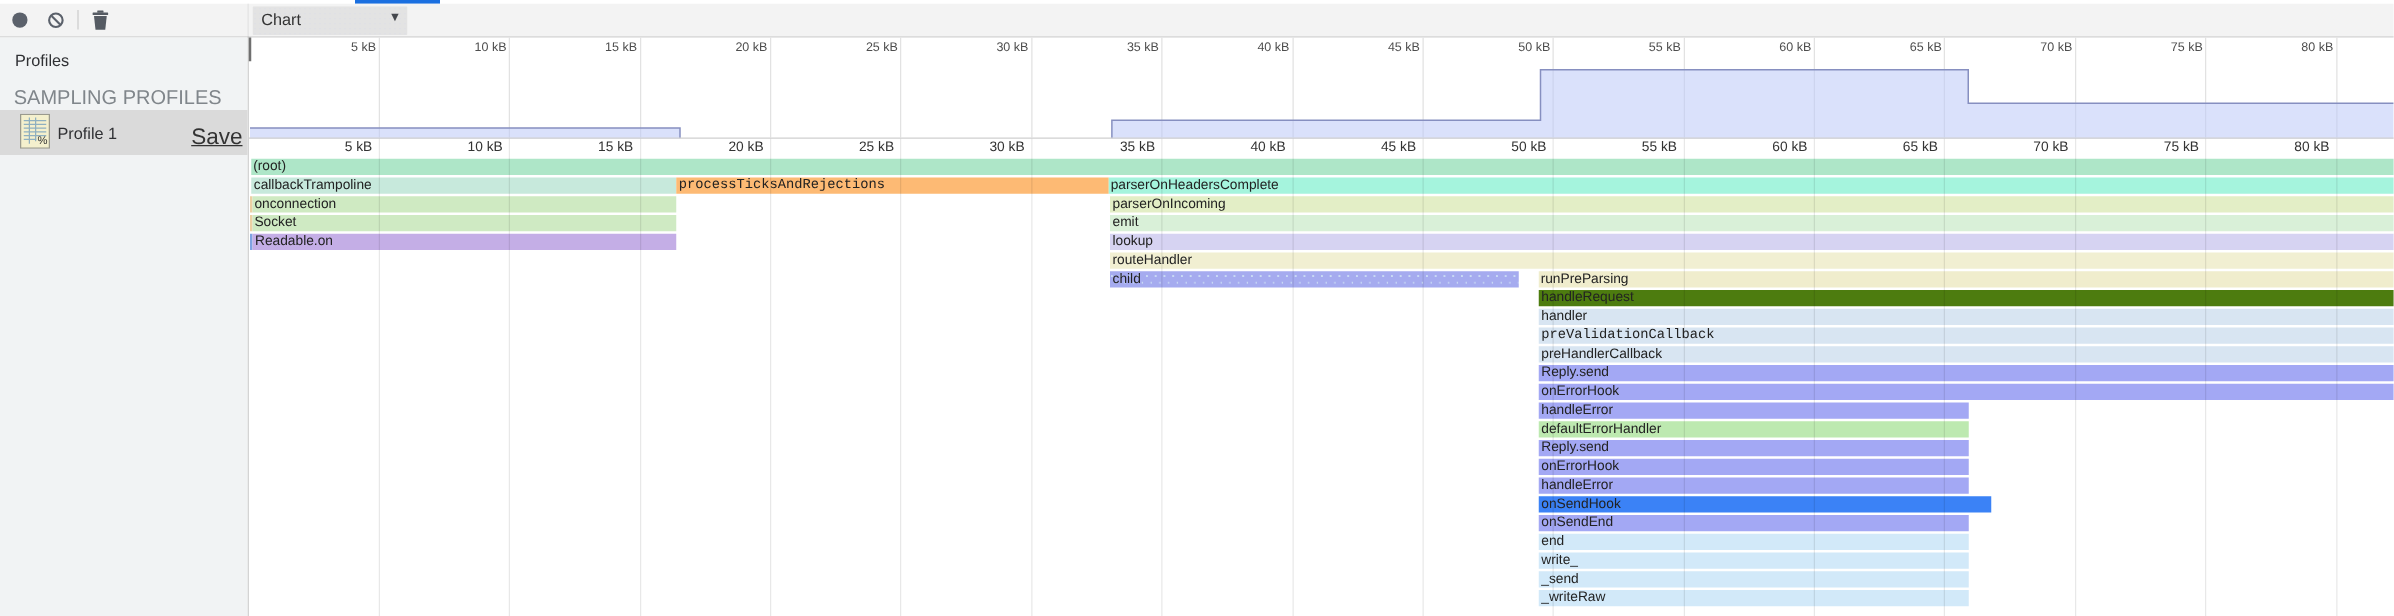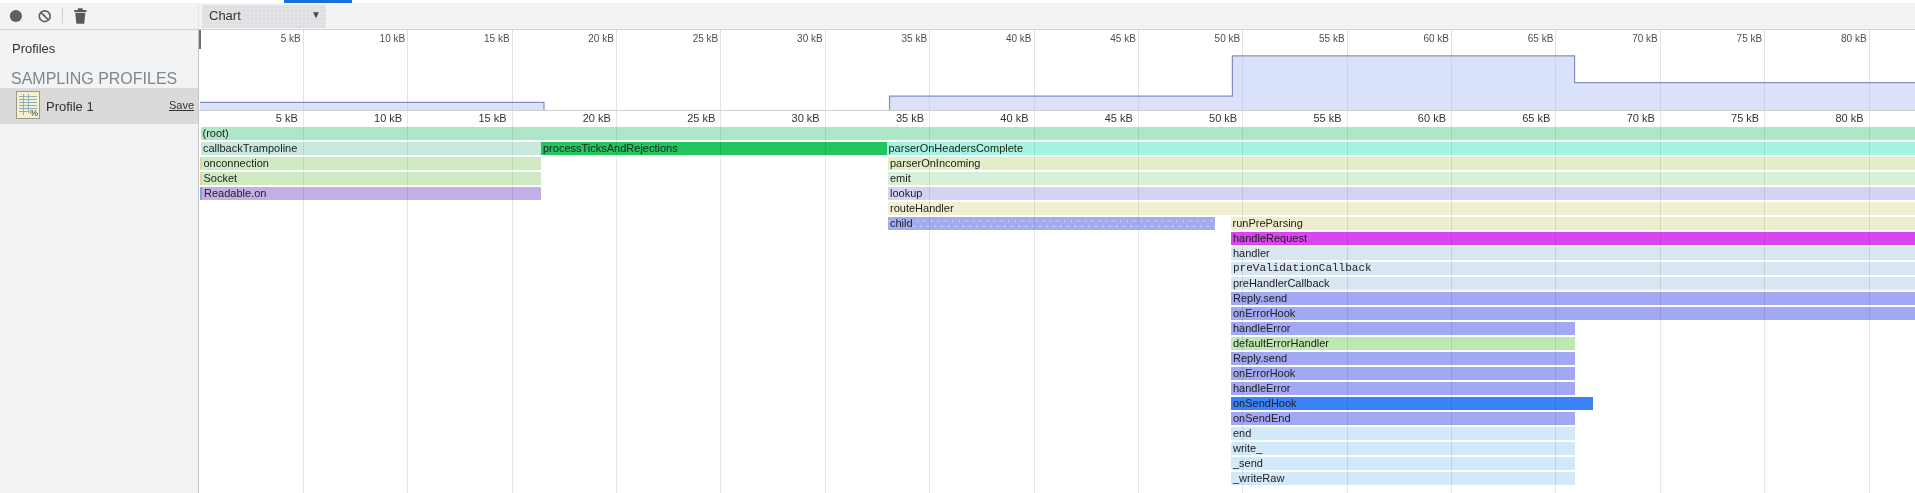--- a/index.html
+++ b/index.html
@@ -46,21 +46,21 @@
 <line x1="3" y1="11.5" x2="21" y2="11.5"></line>
         <line x1="3" y1="14.5" x2="21" y2="14.5"></line>
 <line x1="3" y1="17.5" x2="21" y2="17.5"></line>
         <line x1="3" y1="20.5" x2="13" y2="20.5"></line>
 <line x1="7.5" y1="3" x2="7.5" y2="24"></line>
         <line x1="12.5" y1="3" x2="12.5" y2="22"></line>
 </g>
 <text x="14" y="24.5" font-size="9" fill="#333" font-family="Liberation Sans">%</text>
 </svg>
 <div class="abs" style="left:46px;top:99px;font-size:13px;color:#303134;z-index:3;">Profile 1</div>
-<div class="abs" style="right:1721px;top:99px;font-size:11px;color:#333;text-decoration:underline;z-index:3;">Save</div>
+<div class="abs" style="right:1721px;top:99px;font-size:18px;color:#333;text-decoration:underline;z-index:3;">Save</div>
 <div class="glo" style="left:302.8px;top:30px;height:80px;"></div>
 <div class="glo" style="left:407.2px;top:30px;height:80px;"></div>
 <div class="glo" style="left:511.6px;top:30px;height:80px;"></div>
 <div class="glo" style="left:615.9px;top:30px;height:80px;"></div>
 <div class="glo" style="left:720.3px;top:30px;height:80px;"></div>
 <div class="glo" style="left:824.7px;top:30px;height:80px;"></div>
 <div class="glo" style="left:929.1px;top:30px;height:80px;"></div>
 <div class="glo" style="left:1033.5px;top:30px;height:80px;"></div>
 <div class="glo" style="left:1137.9px;top:30px;height:80px;"></div>
 <div class="glo" style="left:1242.2px;top:30px;height:80px;"></div>
@@ -105,35 +105,35 @@
 <div class="rlab" style="left:1062.9px;top:111.5px;font-size:11px;color:#333;">45&nbsp;kB</div>
 <div class="rlab" style="left:1167.2px;top:111.5px;font-size:11px;color:#333;">50&nbsp;kB</div>
 <div class="rlab" style="left:1271.6px;top:111.5px;font-size:11px;color:#333;">55&nbsp;kB</div>
 <div class="rlab" style="left:1376.0px;top:111.5px;font-size:11px;color:#333;">60&nbsp;kB</div>
 <div class="rlab" style="left:1480.4px;top:111.5px;font-size:11px;color:#333;">65&nbsp;kB</div>
 <div class="rlab" style="left:1584.8px;top:111.5px;font-size:11px;color:#333;">70&nbsp;kB</div>
 <div class="rlab" style="left:1689.2px;top:111.5px;font-size:11px;color:#333;">75&nbsp;kB</div>
 <div class="rlab" style="left:1793.6px;top:111.5px;font-size:11px;color:#333;">80&nbsp;kB</div>
 <div class="bar" style="left:200.5px;top:126.5px;width:1714.5px;background:#aee6c8;">(root)</div>
 <div class="bar" style="left:201.0px;top:141.5px;width:340.0px;background:#c7e9dc;">callbackTrampoline</div>
-<div class="bar" style="left:541.0px;top:141.5px;width:345.5px;background:#22c55e;">processTicksAndRejections</div>
+<div class="bar" style="left:541.0px;top:141.5px;width:345.5px;background:#fdba74;font-family:Liberation Mono, monospace;">processTicksAndRejections</div>
 <div class="bar" style="left:886.5px;top:141.5px;width:1028.5px;background:#a5f4dd;">parserOnHeadersComplete</div>
 <div class="bar" style="left:200.0px;top:156.5px;width:1.5px;background:#ecd0a4;"></div>
 <div class="bar" style="left:201.5px;top:156.5px;width:339.5px;background:#cfeac2;">onconnection</div>
 <div class="bar" style="left:888.0px;top:156.5px;width:1027.0px;background:#e3eec6;">parserOnIncoming</div>
 <div class="bar" style="left:200.0px;top:171.5px;width:1.5px;background:#ecd0a4;"></div>
 <div class="bar" style="left:201.5px;top:171.5px;width:339.5px;background:#cfeac3;">Socket</div>
 <div class="bar" style="left:888.0px;top:171.5px;width:1027.0px;background:#d9f0d8;">emit</div>
 <div class="bar" style="left:200.0px;top:186.5px;width:2.0px;background:#7fa3e2;"></div>
 <div class="bar" style="left:202.0px;top:186.5px;width:339.0px;background:#c4aee6;">Readable.on</div>
 <div class="bar" style="left:888.0px;top:186.5px;width:1027.0px;background:#d6d3f2;">lookup</div>
 <div class="bar" style="left:888.0px;top:201.5px;width:1027.0px;background:#f1efd2;">routeHandler</div>
 <div class="bar" style="left:888.0px;top:216.5px;width:327px;background:#a5abef;background-image:radial-gradient(circle at 1.5px 4px, rgba(205,224,245,0.9) 0.6px, transparent 0.9px),radial-gradient(circle at 5px 9.5px, rgba(205,224,245,0.9) 0.6px, transparent 0.9px);background-size:7px 13.5px;">child</div>
 <div class="bar" style="left:1230.5px;top:216.5px;width:684.5px;background:#f0edcd;">runPreParsing</div>
-<div class="bar" style="left:1231.0px;top:231.5px;width:684.0px;background:#d946ef;">handleRequest</div>
+<div class="bar" style="left:1231.0px;top:231.5px;width:684.0px;background:#4d7c0f;">handleRequest</div>
 <div class="bar" style="left:1231.0px;top:246.5px;width:684.0px;background:#d8e5f2;">handler</div>
 <div class="bar" style="left:1231.0px;top:261.5px;width:684.0px;background:#d8e5f2;font-family:Liberation Mono, monospace;">preValidationCallback</div>
 <div class="bar" style="left:1231.0px;top:276.5px;width:684.0px;background:#d8e5f2;">preHandlerCallback</div>
 <div class="bar" style="left:1231.0px;top:291.5px;width:684.0px;background:#a3a8f4;">Reply.send</div>
 <div class="bar" style="left:1231.0px;top:306.5px;width:684.0px;background:#a3a8f4;">onErrorHook</div>
 <div class="bar" style="left:1231.0px;top:321.5px;width:343.5px;background:#a3a8f4;">handleError</div>
 <div class="bar" style="left:1231.0px;top:336.5px;width:343.5px;background:#bde9b0;">defaultErrorHandler</div>
 <div class="bar" style="left:1231.0px;top:351.5px;width:343.5px;background:#a3a8f4;">Reply.send</div>
 <div class="bar" style="left:1231.0px;top:366.5px;width:343.5px;background:#a3a8f4;">onErrorHook</div>
 <div class="bar" style="left:1231.0px;top:381.5px;width:343.5px;background:#a3a8f4;">handleError</div>

